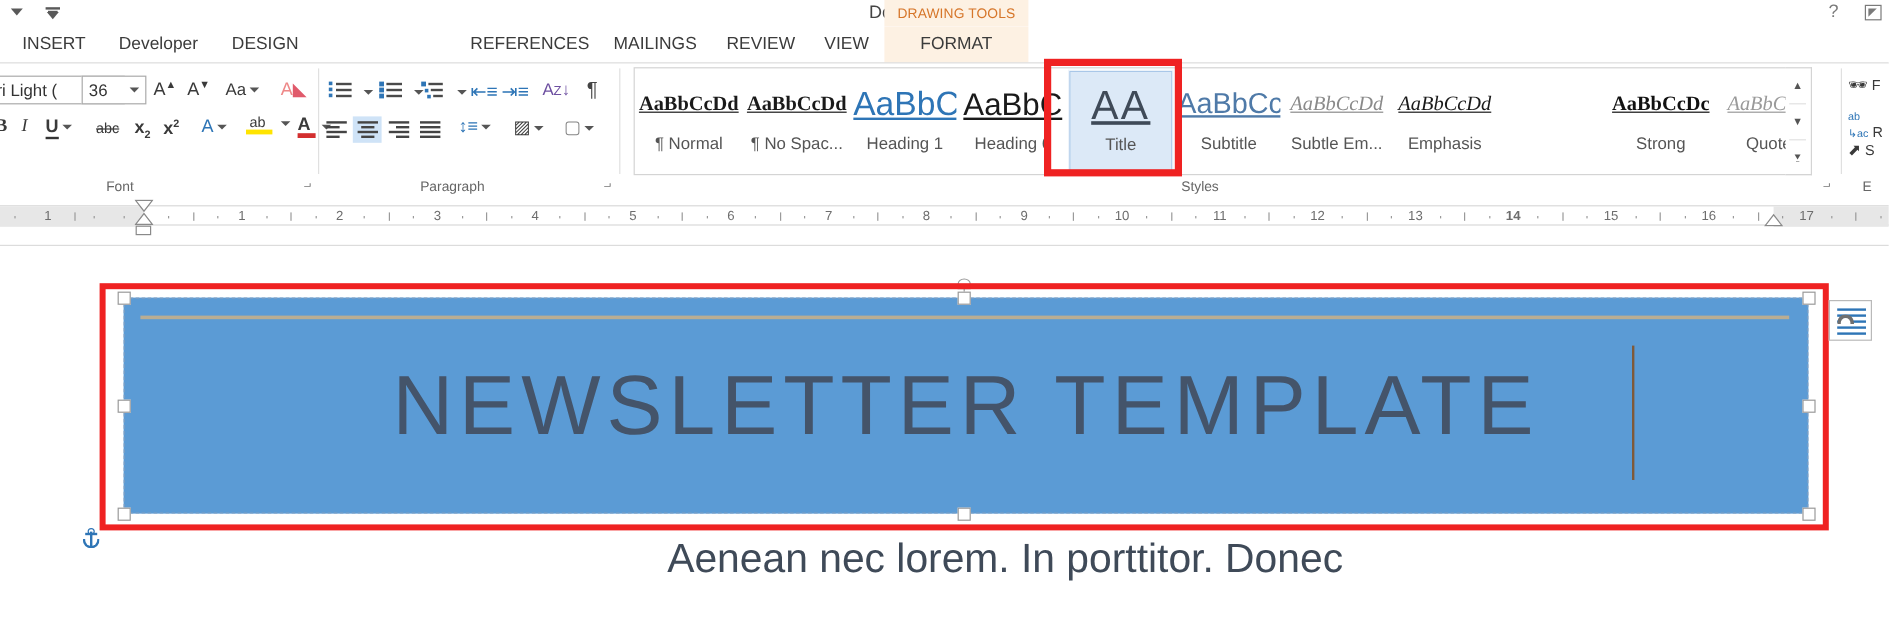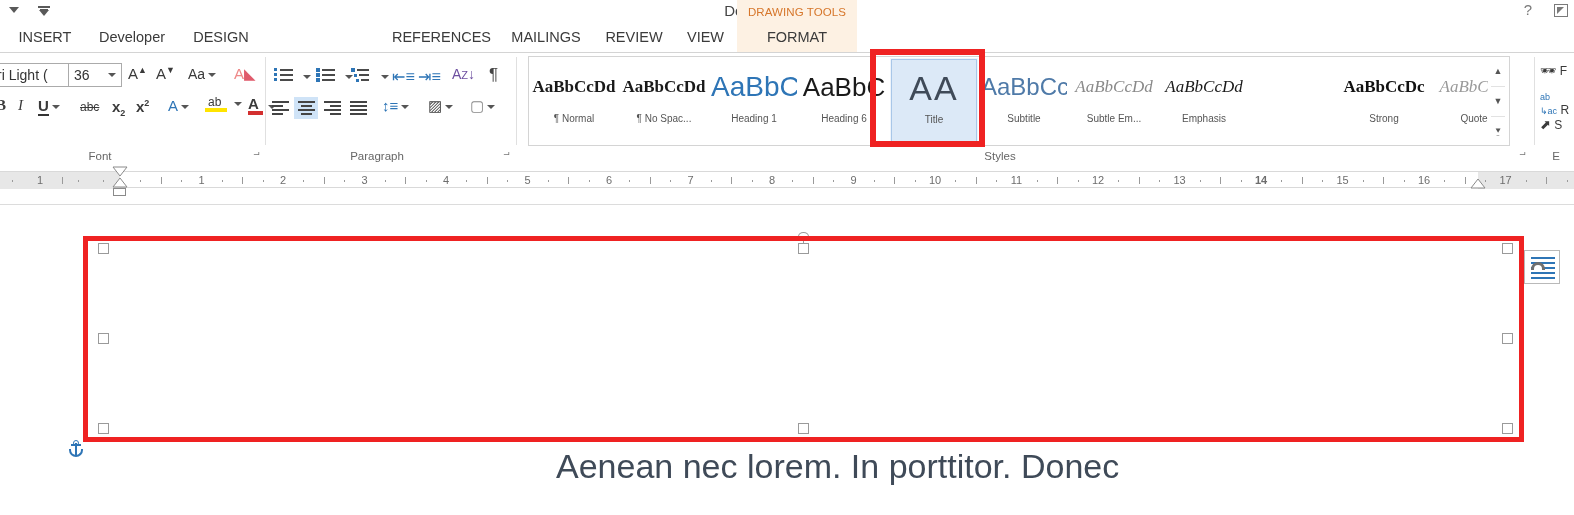--- a/index.html
+++ b/index.html
@@ -107,24 +107,24 @@
   .styles-gallery {
     position: absolute; left: 528px; top: 3px; width: 982px; height: 90px;
     border: 1px solid #d4d4d4; background: #fff;
   }
   .style-item {
     position: absolute; top: 2px; width: 86px; height: 84px; text-align: center;
     overflow: hidden;
   }
   .style-prev {
     display: block; height: 52px; line-height: 56px; white-space: nowrap;
-    font-size: 17px; color: #1a1a1a; overflow: hidden;
+    font-size: 17px; color: #1a1a1a; overflow: hidden; text-decoration: underline;
   }
   .style-name {
-    display: block; font-size: 10px; color: #555; line-height: 16px; white-space: nowrap;
+    display: block; font-size: 14px; color: #555; line-height: 16px; white-space: nowrap;
   }
   .style-item.selected { background: #dce9f7; border: 1px solid #a9c7e8; outline: 1px solid #eef4fb; }
 
   .gallery-scroll {
     position: absolute; left: 1488px; top: 3px; width: 22px; height: 90px;
     border: 1px solid #d4d4d4; border-left: none; background: #fff;
   }
   .gs-btn { position: absolute; left: 0; width: 20px; height: 29px; font-size: 9px;
     color: #555; text-align: center; line-height: 29px; }
   .gs-sep { position: absolute; left: 3px; width: 14px; height: 1px; background: #e2e2e2; }
@@ -502,20 +502,27 @@
       <polygon points="1,1 15,1 8,10" fill="#ffffff" stroke="#8a8a8a" stroke-width="1"></polygon>
       <polygon points="1,21 15,21 8,12" fill="#ffffff" stroke="#8a8a8a" stroke-width="1"></polygon>
     </svg>
     <svg style="position:absolute;left:1470px;top:11px;" width="16" height="12">
       <polygon points="1,11 15,11 8,2" fill="#ffffff" stroke="#8a8a8a" stroke-width="1"></polygon>
     </svg>
   </div>
 
   <div class="doc-area"></div>
 
+  <div class="textbox-sel">
+    <div class="tb-fill"></div>
+    <div class="tb-rule"></div>
+    <div class="tb-text">NEWSLETTER TEMPLATE</div>
+    <div class="caret"></div>
+    <div class="tb-dash"></div>
+  </div>
 
   <div class="rot-stem" style="left:803px;top:240px;"></div>
   <div class="rot-handle" style="left:798px;top:232px;"></div>
   <div class="handle" style="left:98px;top:243px;"></div>
   <div class="handle" style="left:798px;top:243px;"></div>
   <div class="handle" style="left:1502px;top:243px;"></div>
   <div class="handle" style="left:98px;top:333px;"></div>
   <div class="handle" style="left:1502px;top:333px;"></div>
   <div class="handle" style="left:98px;top:423px;"></div>
   <div class="handle" style="left:798px;top:423px;"></div>

